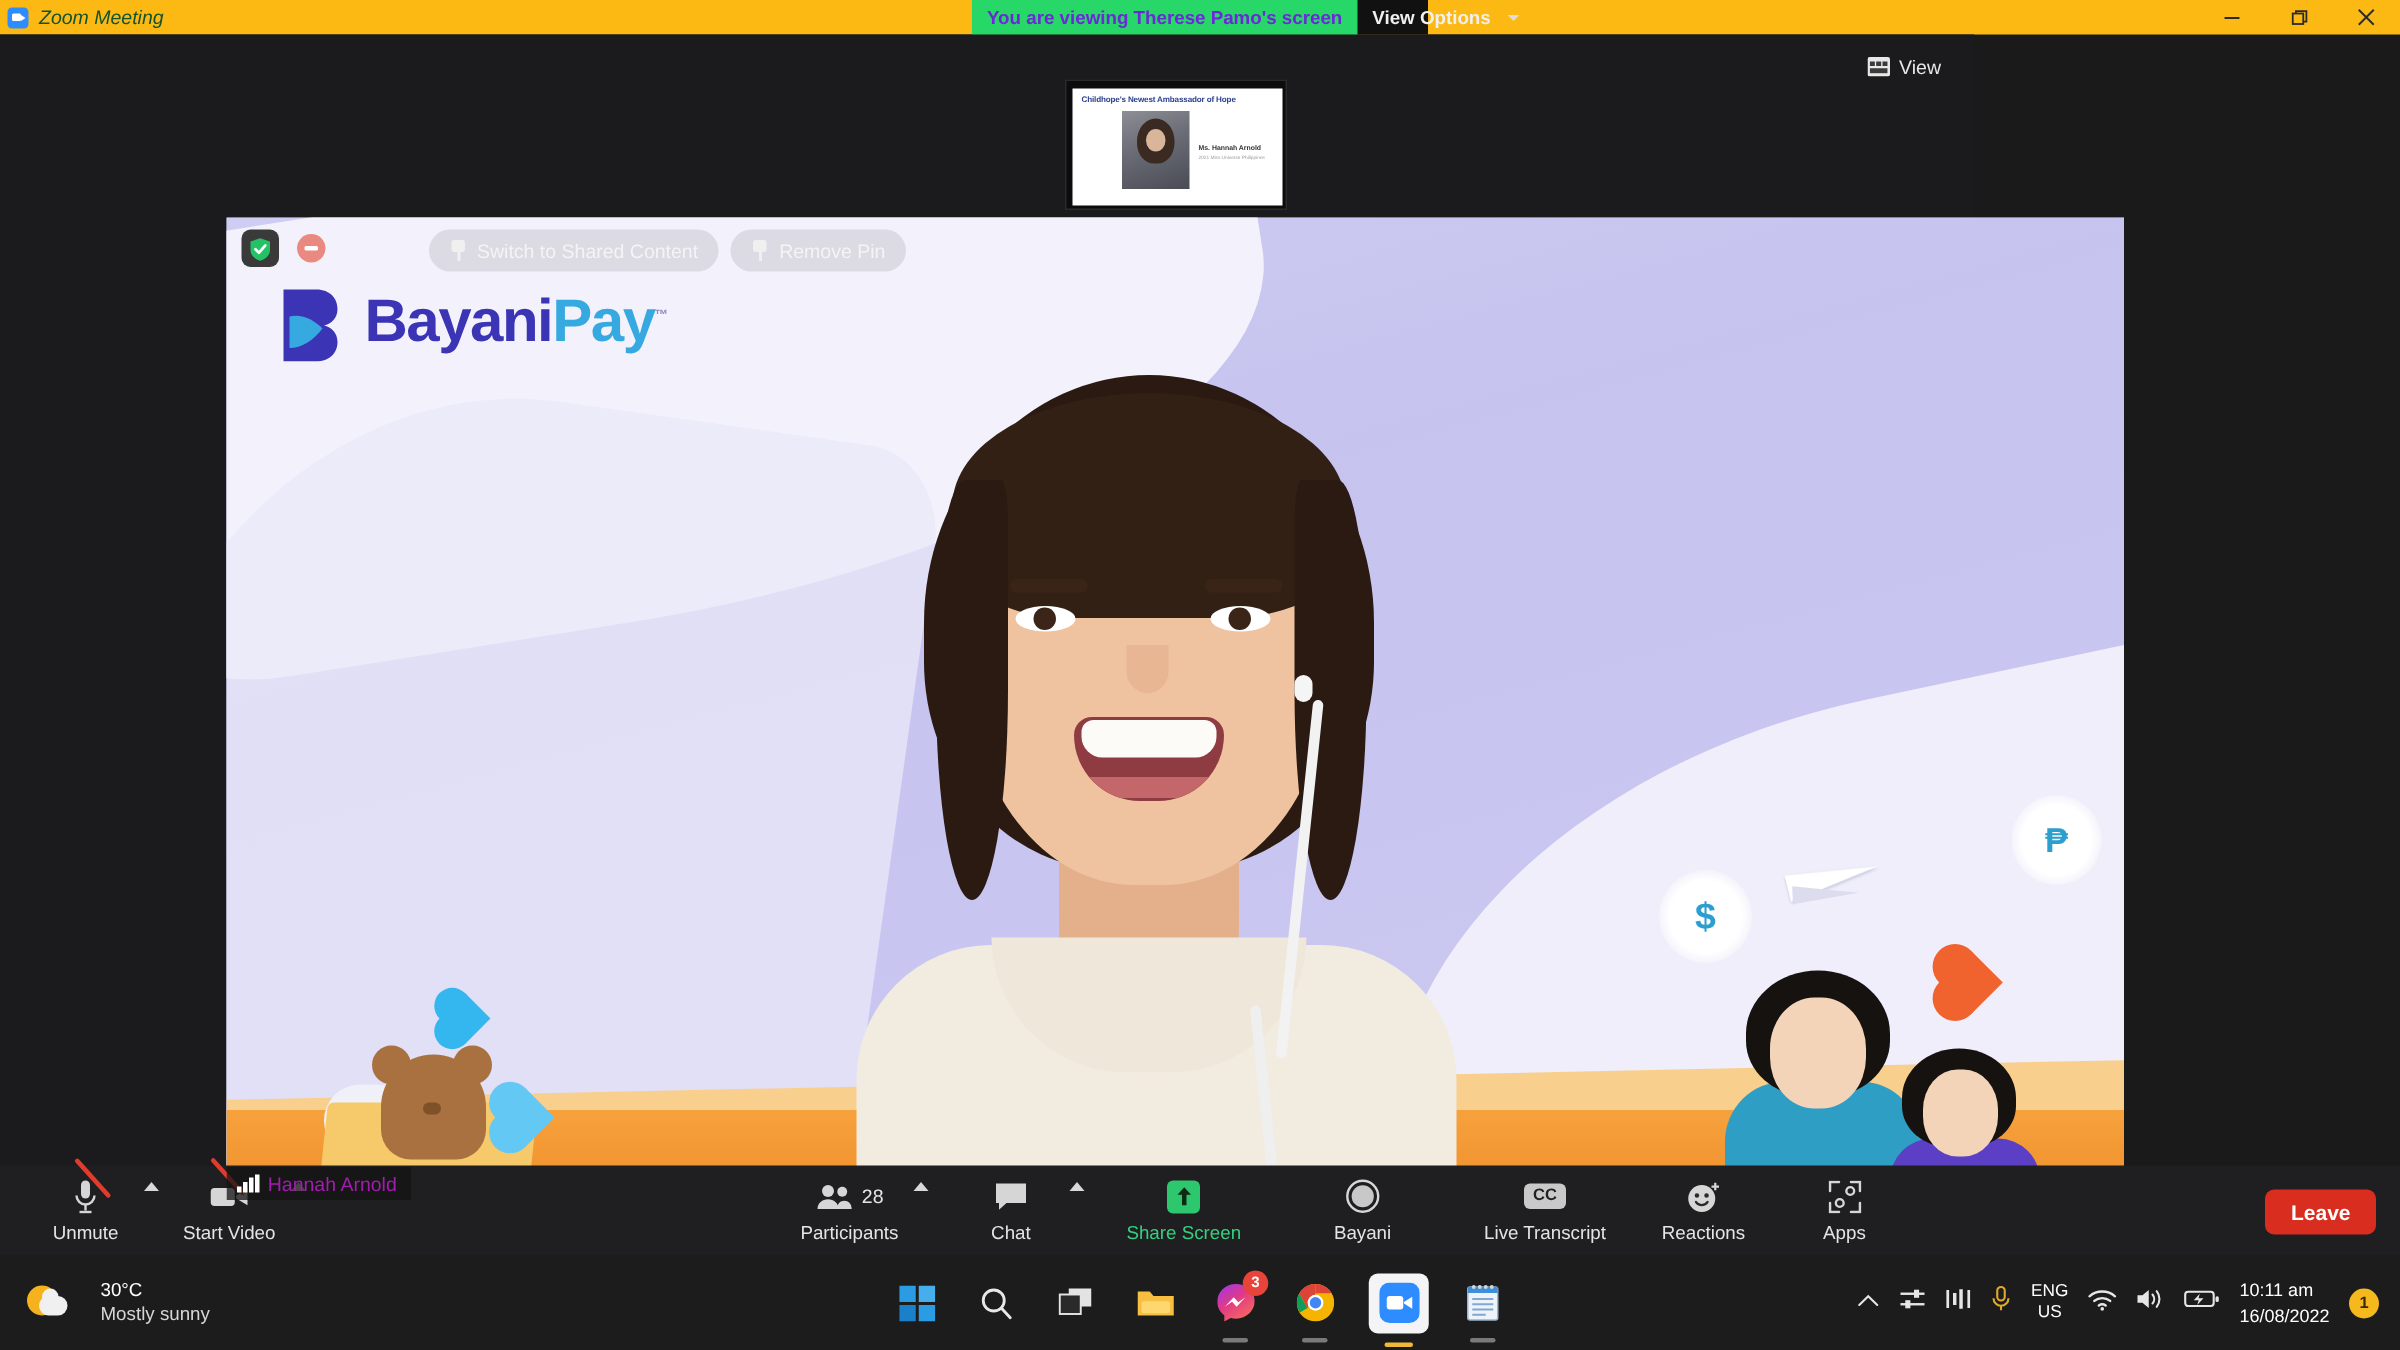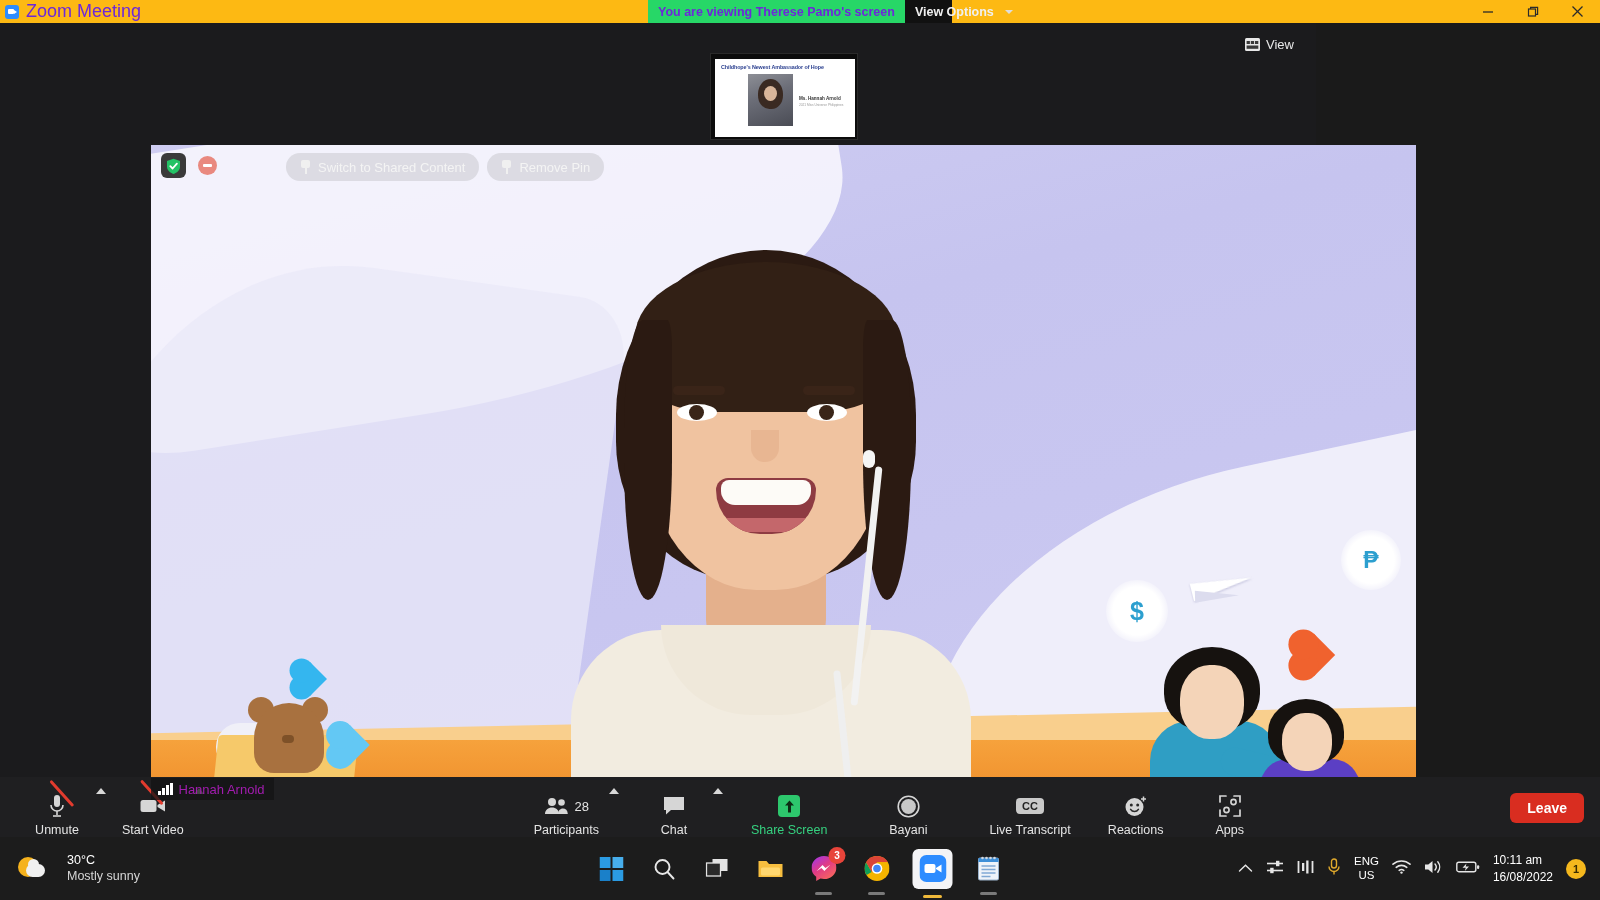--- a/index.html
+++ b/index.html
@@ -22,21 +22,21 @@
   }
   .tb-appicon::after{
     content:"";position:absolute;left:3px;top:4.5px;width:6px;height:5px;
     background:#fff;border-radius:1px;
   }
   .tb-appicon::before{
     content:"";position:absolute;left:8.5px;top:5px;width:0;height:0;
     border-top:2px solid transparent;border-bottom:2px solid transparent;
     border-left:3px solid #fff;
   }
-  .tb-title{ font-size:18px;color:#6d28d9; }
+  .tb-title{ font-size:13px;color:#14532d;font-style:italic; }
 
   .tb-banner{
     position:absolute;left:648px;top:0;height:23px;width:304px;
     background:#111;display:flex;align-items:center;
   }
   .tb-banner-green{
     background:#27D767;height:39px;padding:0 10px;display:flex;align-items:center;
     font-size:12.5px;font-weight:bold;color:#6d28d9;white-space:nowrap;
   }
   .tb-viewopts{
@@ -203,21 +203,21 @@
   .namelabel span{ color:#a21caf;font-size:13px; }
   .bars{ display:flex;align-items:flex-end;gap:1.5px;height:12px; }
   .bars i{ width:2.5px;background:#fff;display:block; }
 
   
   .toolbar{
     position:absolute;left:0;bottom:0;width:1600px;height:60px;background:#1f1f21;
     display:flex;align-items:center;
   }
   .tool{
-    display:flex;flex-direction:column;align-items:center;justify-content:flex-end;
+    display:flex;flex-direction:column;align-items:center;justify-content:center;
     height:60px;position:relative;min-width:58px;
   }
   .tool .tlabel{ font-size:12.5px;color:#e4e4e4;margin-top:5px;white-space:nowrap; }
   .tool .ticon{ height:24px;display:flex;align-items:center;justify-content:center;position:relative; }
   .tool-caret{
     width:0;height:0;border-left:5px solid transparent;border-right:5px solid transparent;
     border-bottom:6px solid #d8d8d8;align-self:center;margin-top:-14px;
   }
   .caret-wrap{ display:flex;align-items:center;height:60px;padding:0 10px;margin-bottom:18px; }
   .pcount{ font-size:13px;color:#e4e4e4;margin-left:6px; }
@@ -329,20 +329,29 @@
   </div>
 
   <div class="stage">
     <div class="bg-grad"></div>
     <div class="swoosh1"></div>
     <div class="swoosh2"></div>
     <div class="swoosh3"></div>
     <div class="floor2"></div>
     <div class="floor"></div>
 
+    <div class="bayanipay">
+      <div class="bp-mark">
+        <svg width="54" height="54" viewBox="0 0 54 54">
+          <path d="M10 6h22c9 0 14 6 14 13 0 6-4 10-9 11 5 1 9 5 9 11 0 8-6 13-15 13H10z" fill="#3b35b5"></path>
+          <path d="M14 24c8-2 16 2 22 8-6 8-14 13-22 13z" fill="#35a9e0"></path>
+        </svg>
+      </div>
+      <div class="bp-text"><span class="bp-b">Bayani</span><span class="bp-p">Pay</span><span class="bp-tm">™</span></div>
+    </div>
 
 
     <div class="deco-bear">
       <div class="bear-pillow"></div>
       <div class="bear-box"></div>
       <div class="bear-ear" style="left:42px"></div>
       <div class="bear-ear" style="left:96px"></div>
       <div class="bear-body"></div>
       <div class="bear-nose"></div>
       <div class="heart" style="left:92px;top:2px;width:24px;height:24px;background:#34b6ef;">

